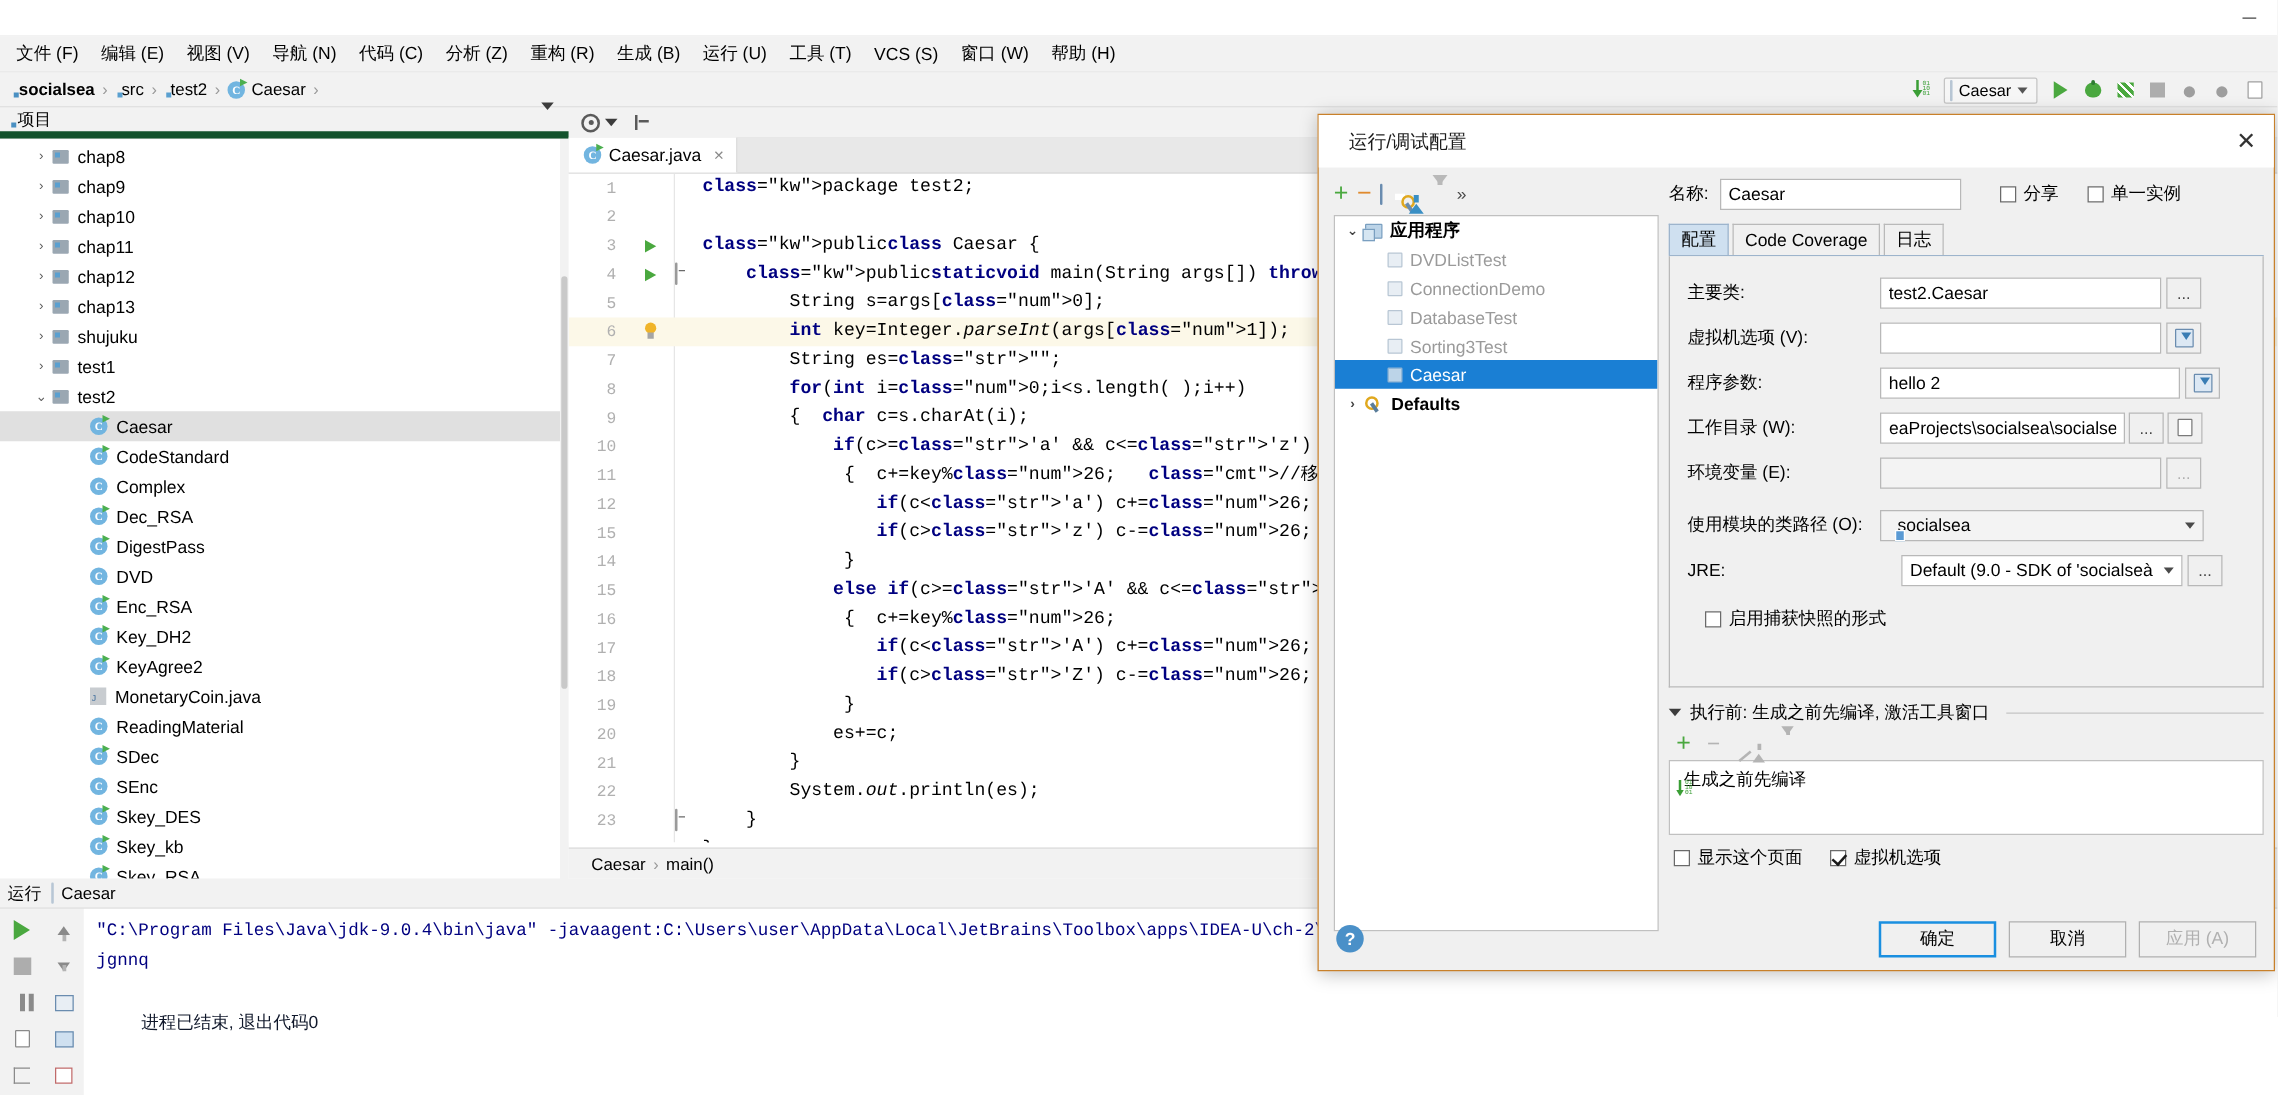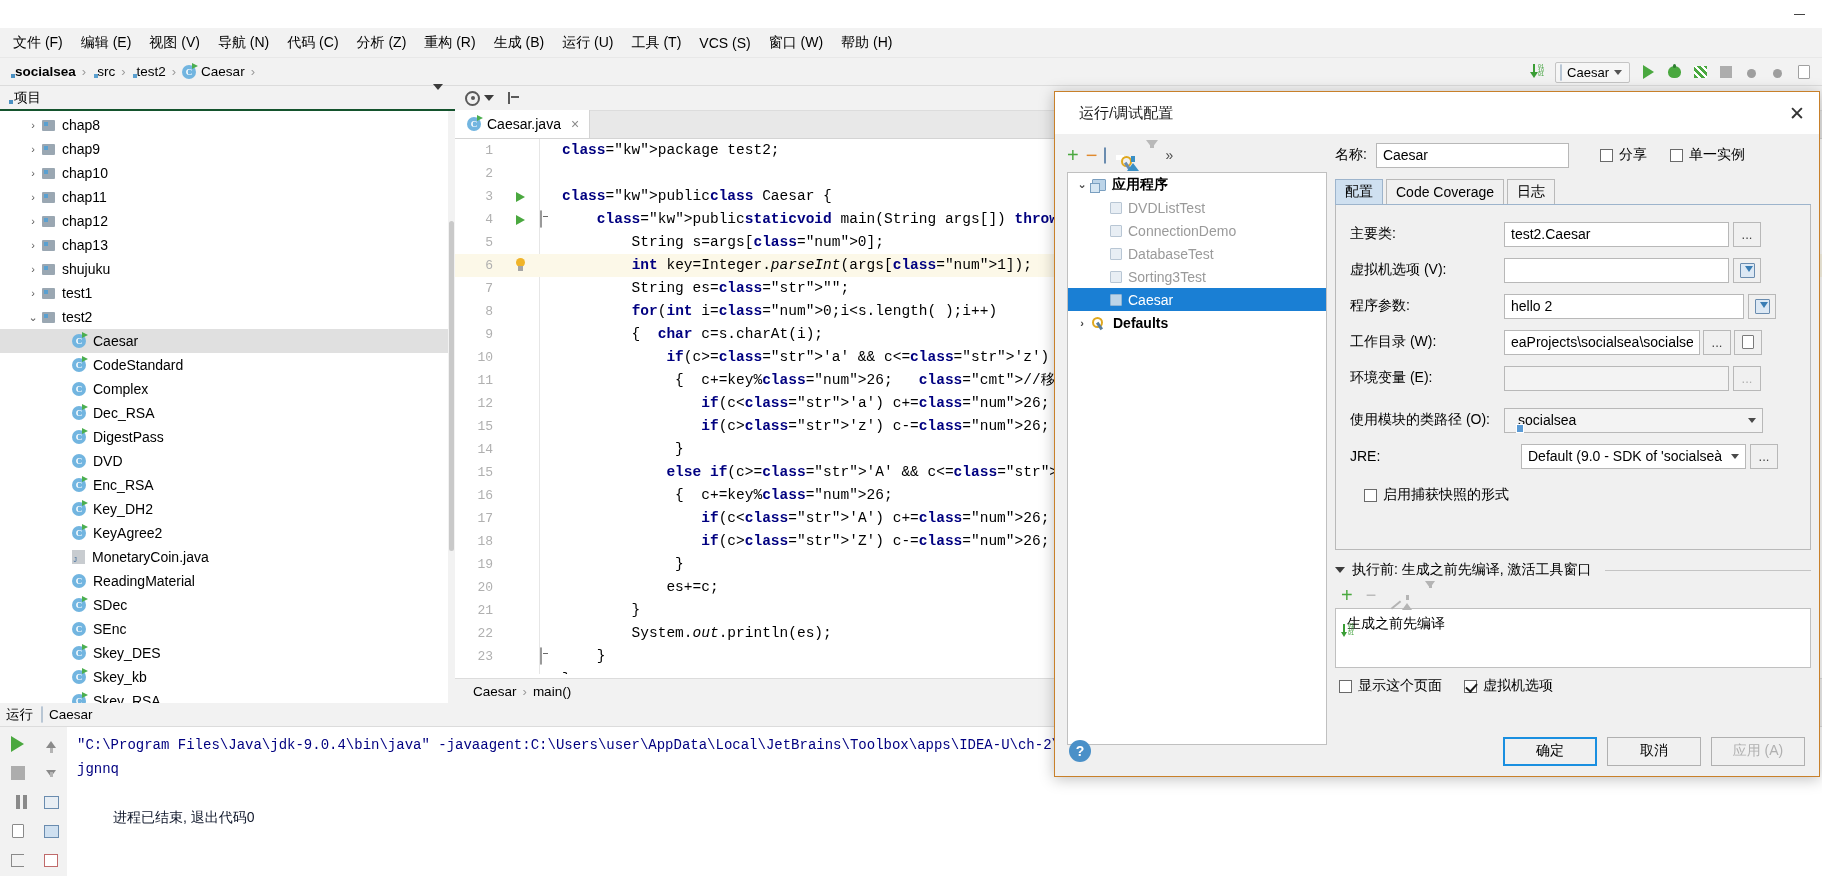--- a/index.html
+++ b/index.html
@@ -118,21 +118,21 @@
   .binbits{position:absolute;left:8px;top:1px;font-size:5px;line-height:4px;color:#3a9e35;font-family:"Liberation Mono",monospace;}
   .srch-pin { width:14px;height:14px;position:relative; }
   .srch-pin:before{content:"";position:absolute;left:2px;top:4px;width:9px;height:9px;border-radius:50%;background:#9e9e9e;}
 
   
   .main { position: absolute; left:0; top:86px; width:1822px; height:617px; }
 
   
   .proj-header {
     position:absolute;left:0;top:0;width:455px;height:25px;background:#f2f2f2;
-    display:flex;align-items:center;border-bottom:2px solid #14532d;
+    display:flex;align-items:center;border-bottom:6px solid #14532d;
   }
   .proj-header .ph-icon{margin-left:8px;margin-right:6px;}
   .proj-header .ph-title{font-size:13.5px;}
   .proj-header .ph-arrow{margin-left:auto;margin-right:12px;}
   .caret-dn { width:0;height:0;border-left:5px solid transparent;border-right:5px solid transparent;border-top:6px solid #3c3c3c; }
 
   .editor-header {
     position:absolute;left:455px;top:0;width:1367px;height:25px;background:#f2f2f2;
     display:flex;align-items:center;border-bottom:1px solid #dcdcdc;
   }

